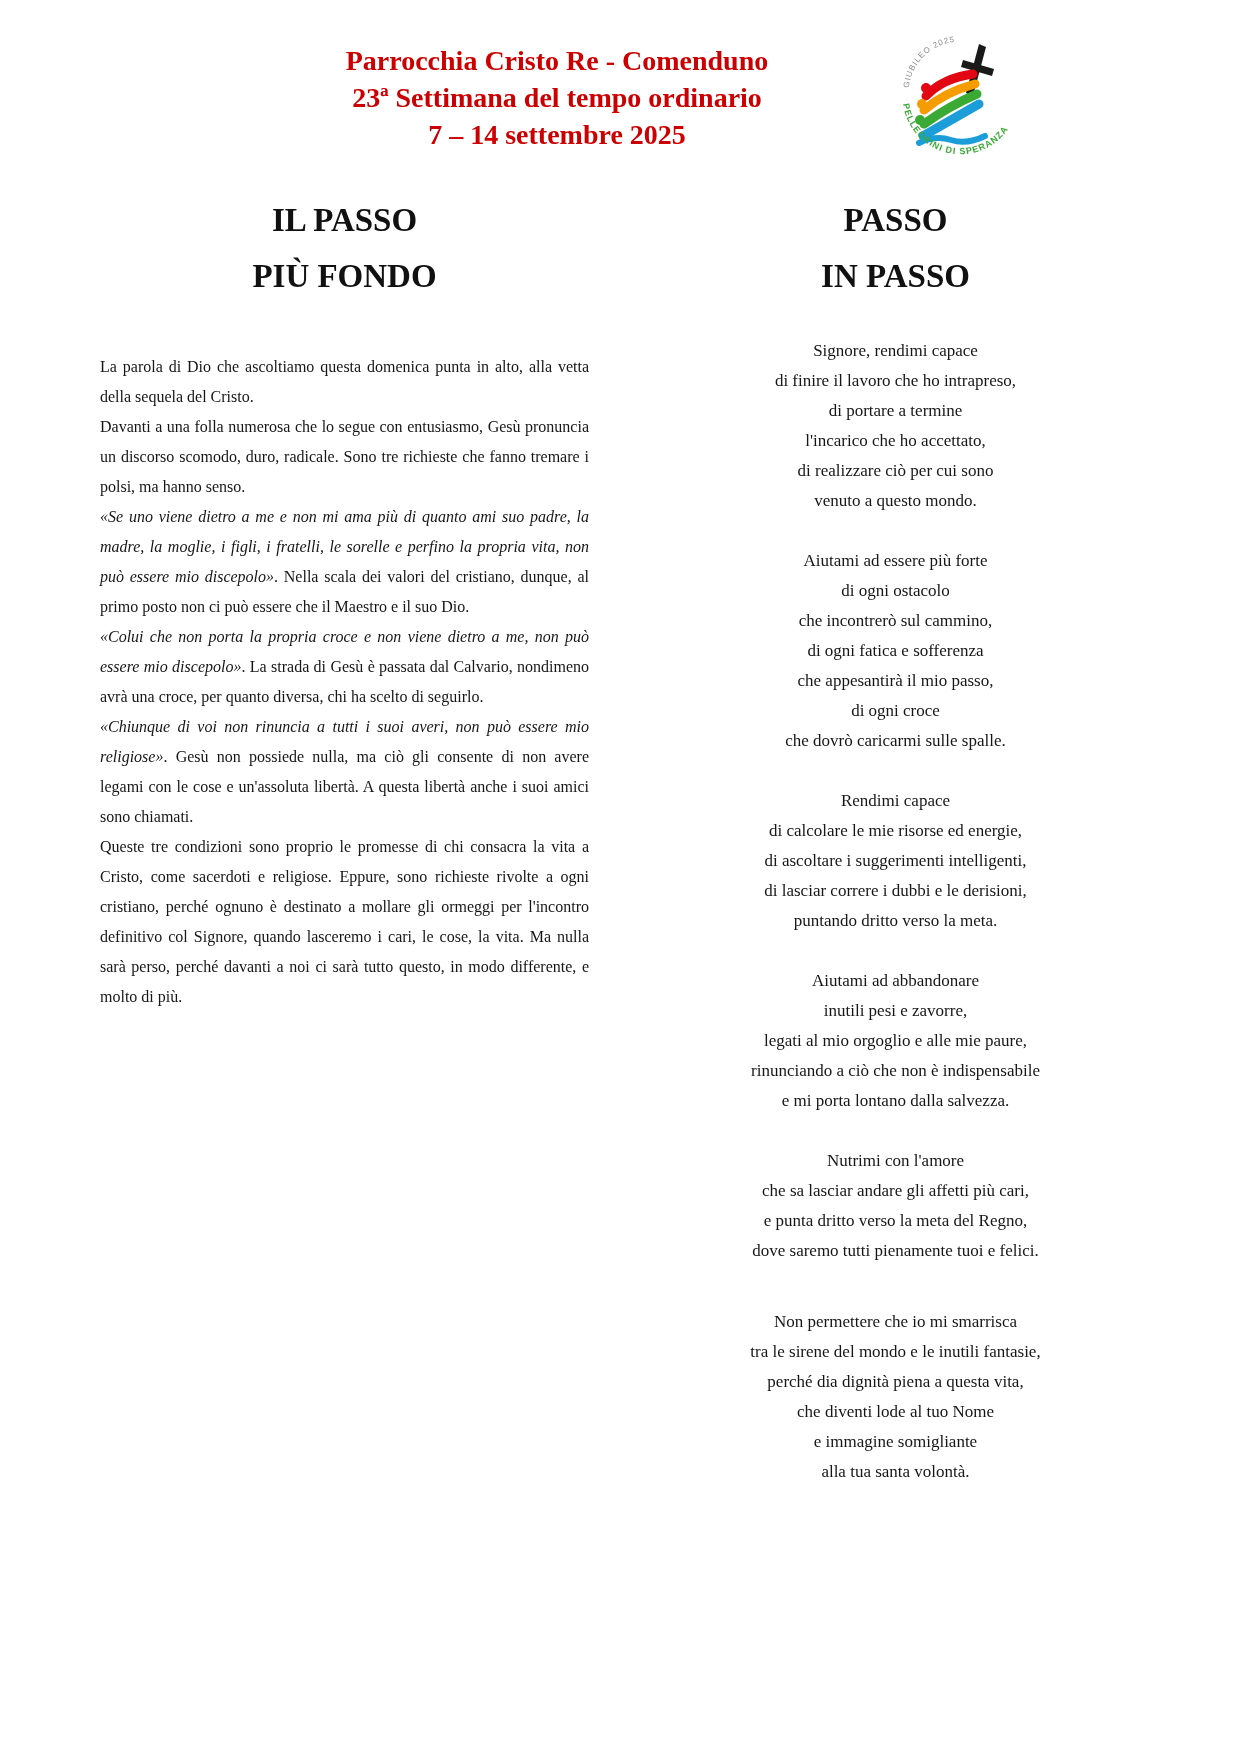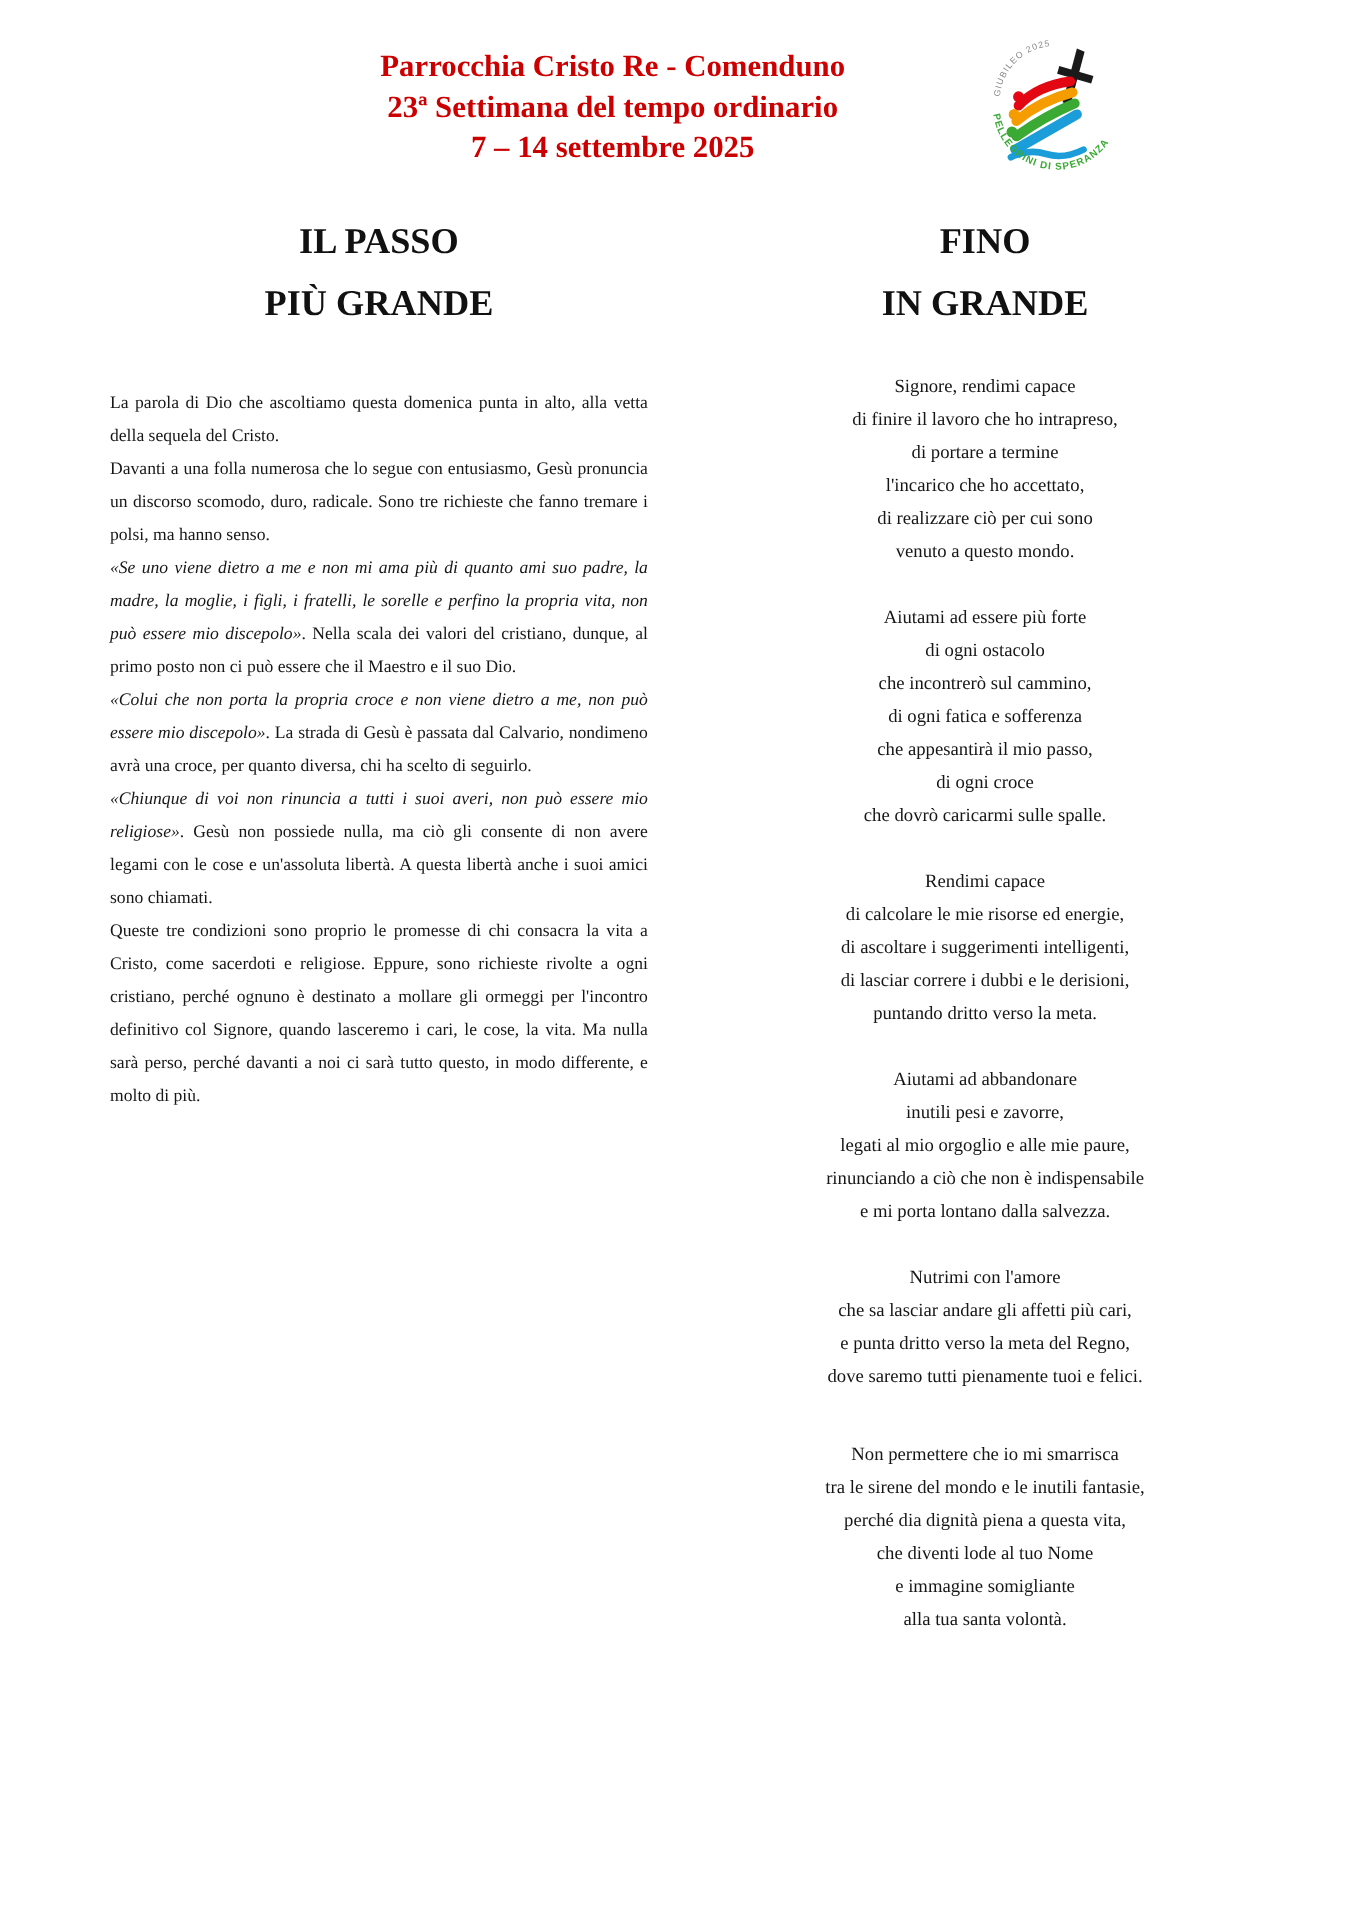--- a/index.html
+++ b/index.html
@@ -117,36 +117,36 @@
         </text>
       </svg>
     </div>
   </header>
 
   <main class="columns">
 
     <section class="col left">
       <h2 class="col-title">
         <span>IL PASSO</span><br>
-        <span>PIÙ GRANDE</span>
+        <span>PIÙ FONDO</span>
       </h2>
       <div class="body-left">
           <p class="para"><span>La parola di Dio che ascoltiamo questa domenica punta in alto, alla vetta della sequela del Cristo.</span></p>
           <p class="para"><span>Davanti a una folla numerosa che lo segue con entusiasmo, Gesù pronuncia un discorso scomodo, duro, radicale. Sono tre richieste che fanno tremare i polsi, ma hanno senso.</span></p>
           <p class="para"><em>«Se uno viene dietro a me e non mi ama più di quanto ami suo padre, la madre, la moglie, i figli, i fratelli, le sorelle e perfino la propria vita, non può essere mio discepolo»</em><span>. Nella scala dei valori del cristiano, dunque, al primo posto non ci può essere che il Maestro e il suo Dio.</span></p>
           <p class="para"><em>«Colui che non porta la propria croce e non viene dietro a me, non può essere mio discepolo»</em><span>. La strada di Gesù è passata dal Calvario, nondimeno avrà una croce, per quanto diversa, chi ha scelto di seguirlo.</span></p>
           <p class="para"><em>«Chiunque di voi non rinuncia a tutti i suoi averi, non può essere mio religiose»</em><span>. Gesù non possiede nulla, ma ciò gli consente di non avere legami con le cose e un'assoluta libertà. A questa libertà anche i suoi amici sono chiamati.</span></p>
           <p class="para"><span>Queste tre condizioni sono proprio le promesse di chi consacra la vita a Cristo, come sacerdoti e religiose. Eppure, sono richieste rivolte a ogni cristiano, perché ognuno è destinato a mollare gli ormeggi per l'incontro definitivo col Signore, quando lasceremo i cari, le cose, la vita. Ma nulla sarà perso, perché davanti a noi ci sarà tutto questo, in modo differente, e molto di più.</span></p>
         </div>
     </section>
 
     <section class="col right">
       <h2 class="col-title">
-        <span>FINO</span><br>
-        <span>IN GRANDE</span>
+        <span>PASSO</span><br>
+        <span>IN PASSO</span>
       </h2>
       <div class="body-right">
           <p class="stanza">Signore, rendimi capace<br>di finire il lavoro che ho intrapreso,<br>di portare a termine<br>l'incarico che ho accettato,<br>di realizzare ciò per cui sono<br>venuto a questo mondo.</p>
           <p class="stanza">Aiutami ad essere più forte<br>di ogni ostacolo<br>che incontrerò sul cammino,<br>di ogni fatica e sofferenza<br>che appesantirà il mio passo,<br>di ogni croce<br>che dovrò caricarmi sulle spalle.</p>
           <p class="stanza">Rendimi capace<br>di calcolare le mie risorse ed energie,<br>di ascoltare i suggerimenti intelligenti,<br>di lasciar correre i dubbi e le derisioni,<br>puntando dritto verso la meta.</p>
           <p class="stanza">Aiutami ad abbandonare<br>inutili pesi e zavorre,<br>legati al mio orgoglio e alle mie paure,<br>rinunciando a ciò che non è indispensabile<br>e mi porta lontano dalla salvezza.</p>
           <p class="stanza">Nutrimi con l'amore<br>che sa lasciar andare gli affetti più cari,<br>e punta dritto verso la meta del Regno,<br>dove saremo tutti pienamente tuoi e felici.</p>
           <p class="stanza">Non permettere che io mi smarrisca<br>tra le sirene del mondo e le inutili fantasie,<br>perché dia dignità piena a questa vita,<br>che diventi lode al tuo Nome<br>e immagine somigliante<br>alla tua santa volontà.</p>
         </div>
     </section>

